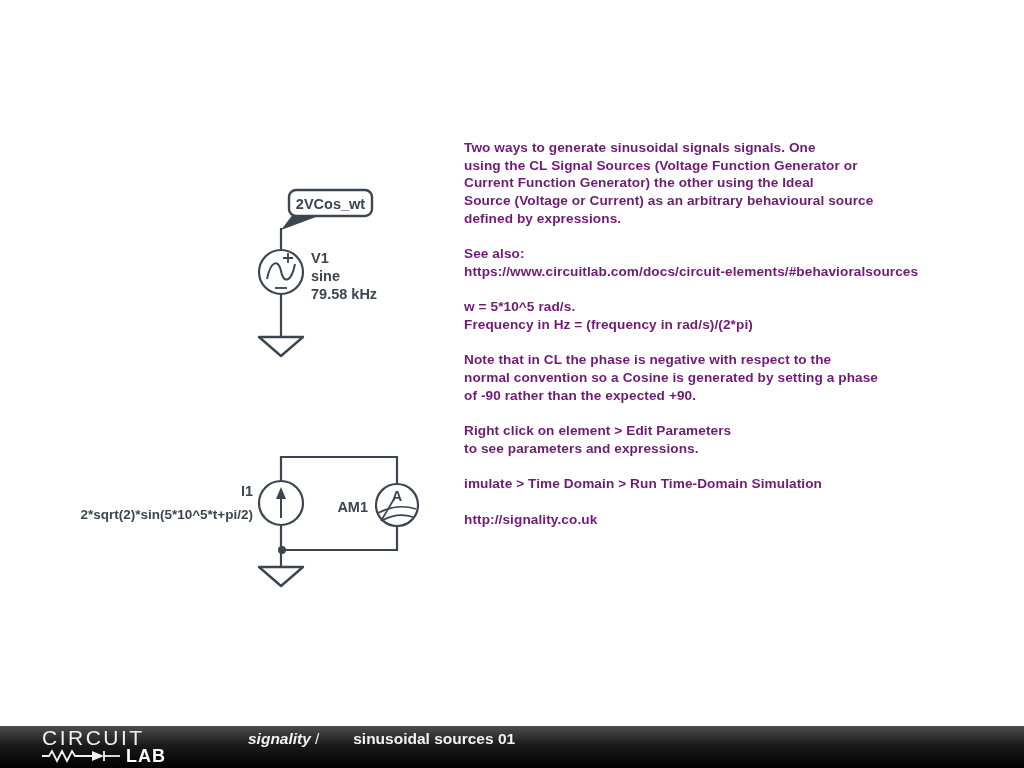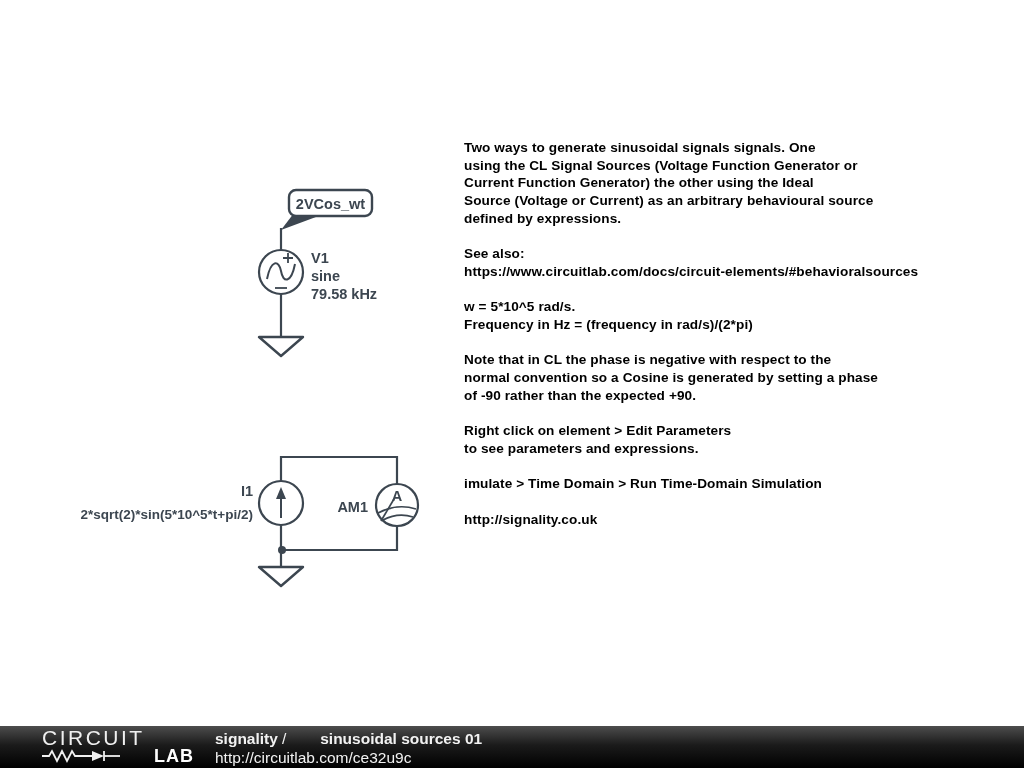--- a/index.html
+++ b/index.html
@@ -11,42 +11,42 @@
   svg.schematic{position:absolute;left:0;top:0;width:1024px;height:768px;}
   svg.schematic text{
     font-family:"Liberation Sans","DejaVu Sans",sans-serif;
     font-weight:bold;fill:#3c4650;
   }
   .lbl14{font-size:14.5px;}
   .lbl13{font-size:13.5px;}
   
   .notes{
     position:absolute;left:464px;top:139px;width:530px;
-    color:#000000;font-size:13.6px;line-height:17.7px;font-weight:bold;
+    color:#701a75;font-size:13.6px;line-height:17.7px;font-weight:bold;
     white-space:pre-line;letter-spacing:0.1px;
   }
   
   .footer{
     position:absolute;left:0;bottom:0;width:1024px;height:42px;
     background:linear-gradient(180deg,#4d4d4d 0%,#1b1b1b 45%,#000 100%);
   }
   .logo{position:absolute;left:42px;top:1px;color:#f5f5f5;}
   .logo-top{
     font-size:21px;line-height:22px;letter-spacing:2.5px;font-weight:400;
     color:#f0f0f0;
   }
-  .logo-bottom{display:flex;align-items:center;height:16px;margin-top:-1px;gap:28px;}
+  .logo-bottom{display:flex;align-items:center;height:16px;margin-top:-1px;}
   .logo-bottom svg{display:block;}
   .logo-lab{
     font-size:18px;font-weight:bold;letter-spacing:1px;line-height:16px;
     color:#fff;margin-left:2px;
   }
   .footer-meta{position:absolute;left:215px;top:3px;color:#f2f2f2;}
   .meta-line1{font-size:15.5px;line-height:19px;}
-  .meta-line1 .author{font-weight:bold;}
+  .meta-line1 .author{font-style:italic;font-weight:bold;margin-left:33px;}
   .meta-line1 .sep{font-weight:normal;margin:0 4px;}
   .meta-line1 .ctitle{font-weight:bold;margin-left:30px;}
   .meta-line2{font-size:15.5px;line-height:19px;font-weight:normal;}
 </style>
 </head>
 <body>
 
 <div class="stage">
 
   <svg class="schematic" viewBox="0 0 1024 768">
@@ -135,17 +135,16 @@
           <line x1="62" y1="8" x2="78" y2="8" stroke="#f0f0f0" stroke-width="1.8"></line>
         </svg>
         <span class="logo-lab">LAB</span>
       </div>
     </div>
 
     <div class="footer-meta">
       <div class="meta-line1">
         <span class="author">signality</span><span class="sep">/</span><span class="ctitle">sinusoidal sources 01</span>
       </div>
-      <div class="meta-line2">http://circuitlab.com/ce32u9c</div>
     </div>
 
   </div>
 </div>
 
 </body></html>

